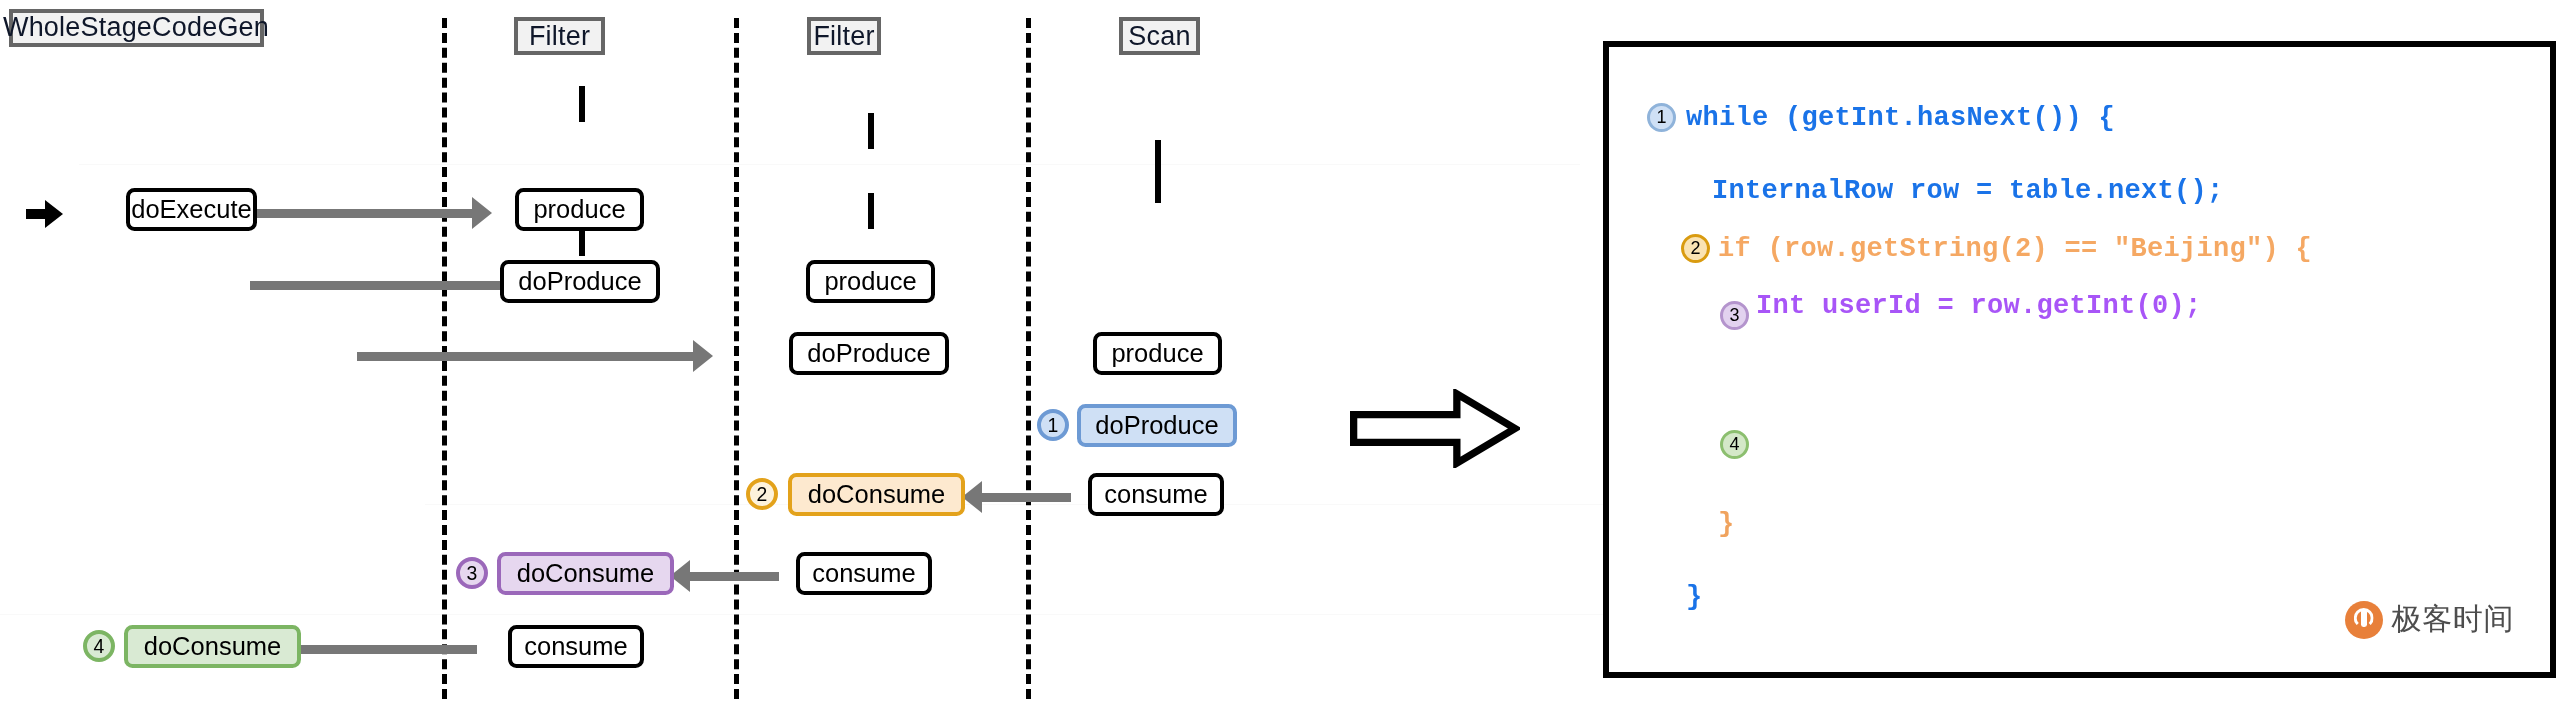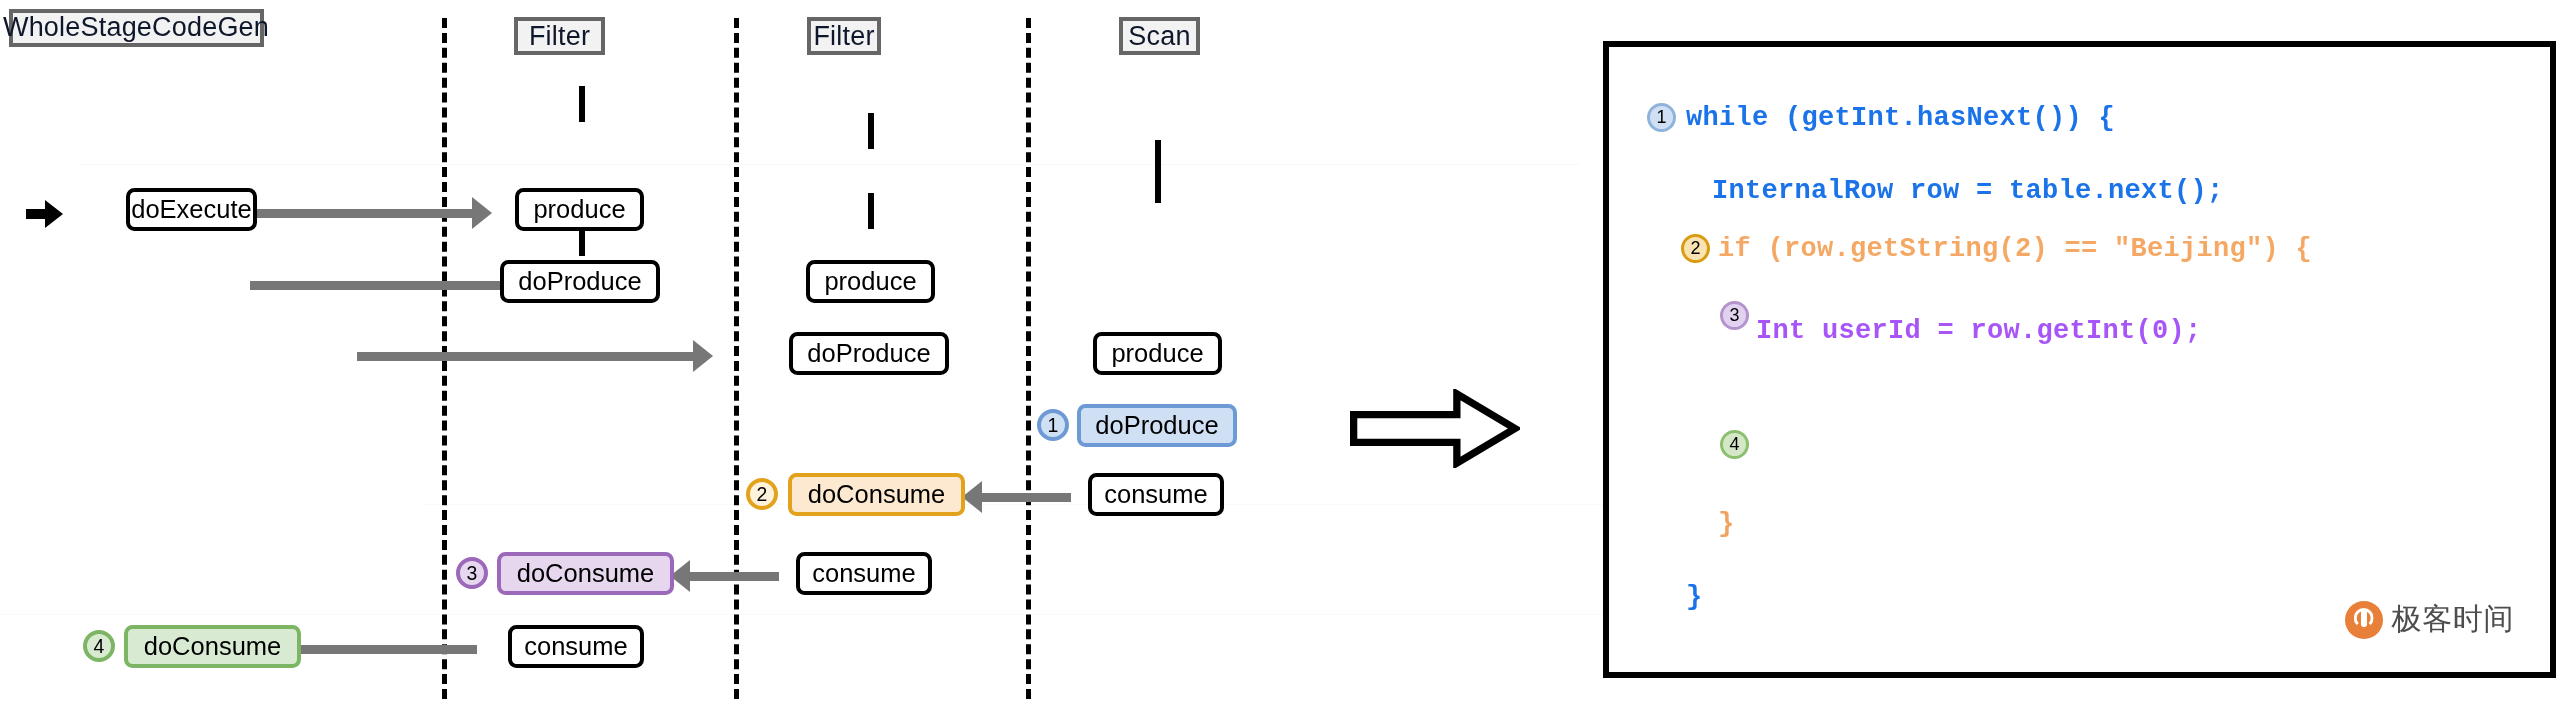--- a/index.html
+++ b/index.html
@@ -322,21 +322,21 @@
     <div class="code-line" style="left:103px; top:129px; color:#1a73e8;">InternalRow row = table.next();</div>
 
     <div class="code-badge b2" style="left:72px; top:187px;">
       <span>2</span>
     </div>
     <div class="code-line" style="left:109px; top:187px; color:#f5a863;">if (row.getString(2) == "Beijing") {</div>
 
     <div class="code-badge b3" style="left:111px; top:254px;">
       <span>3</span>
     </div>
-    <div class="code-line" style="left:147px; top:269px; color:#a855f7;">Int userId = row.getInt(0);</div>
+    <div class="code-line" style="left:147px; top:244px; color:#a855f7;">Int userId = row.getInt(0);</div>
 
 
     <div class="code-badge b4" style="left:111px; top:383px;">
       <span>4</span>
     </div>
 
     <div class="code-line" style="left:109px; top:462px; color:#f0a35e;">}</div>
 
     <div class="code-line" style="left:77px; top:535px; color:#1a73e8;">}</div>
 

